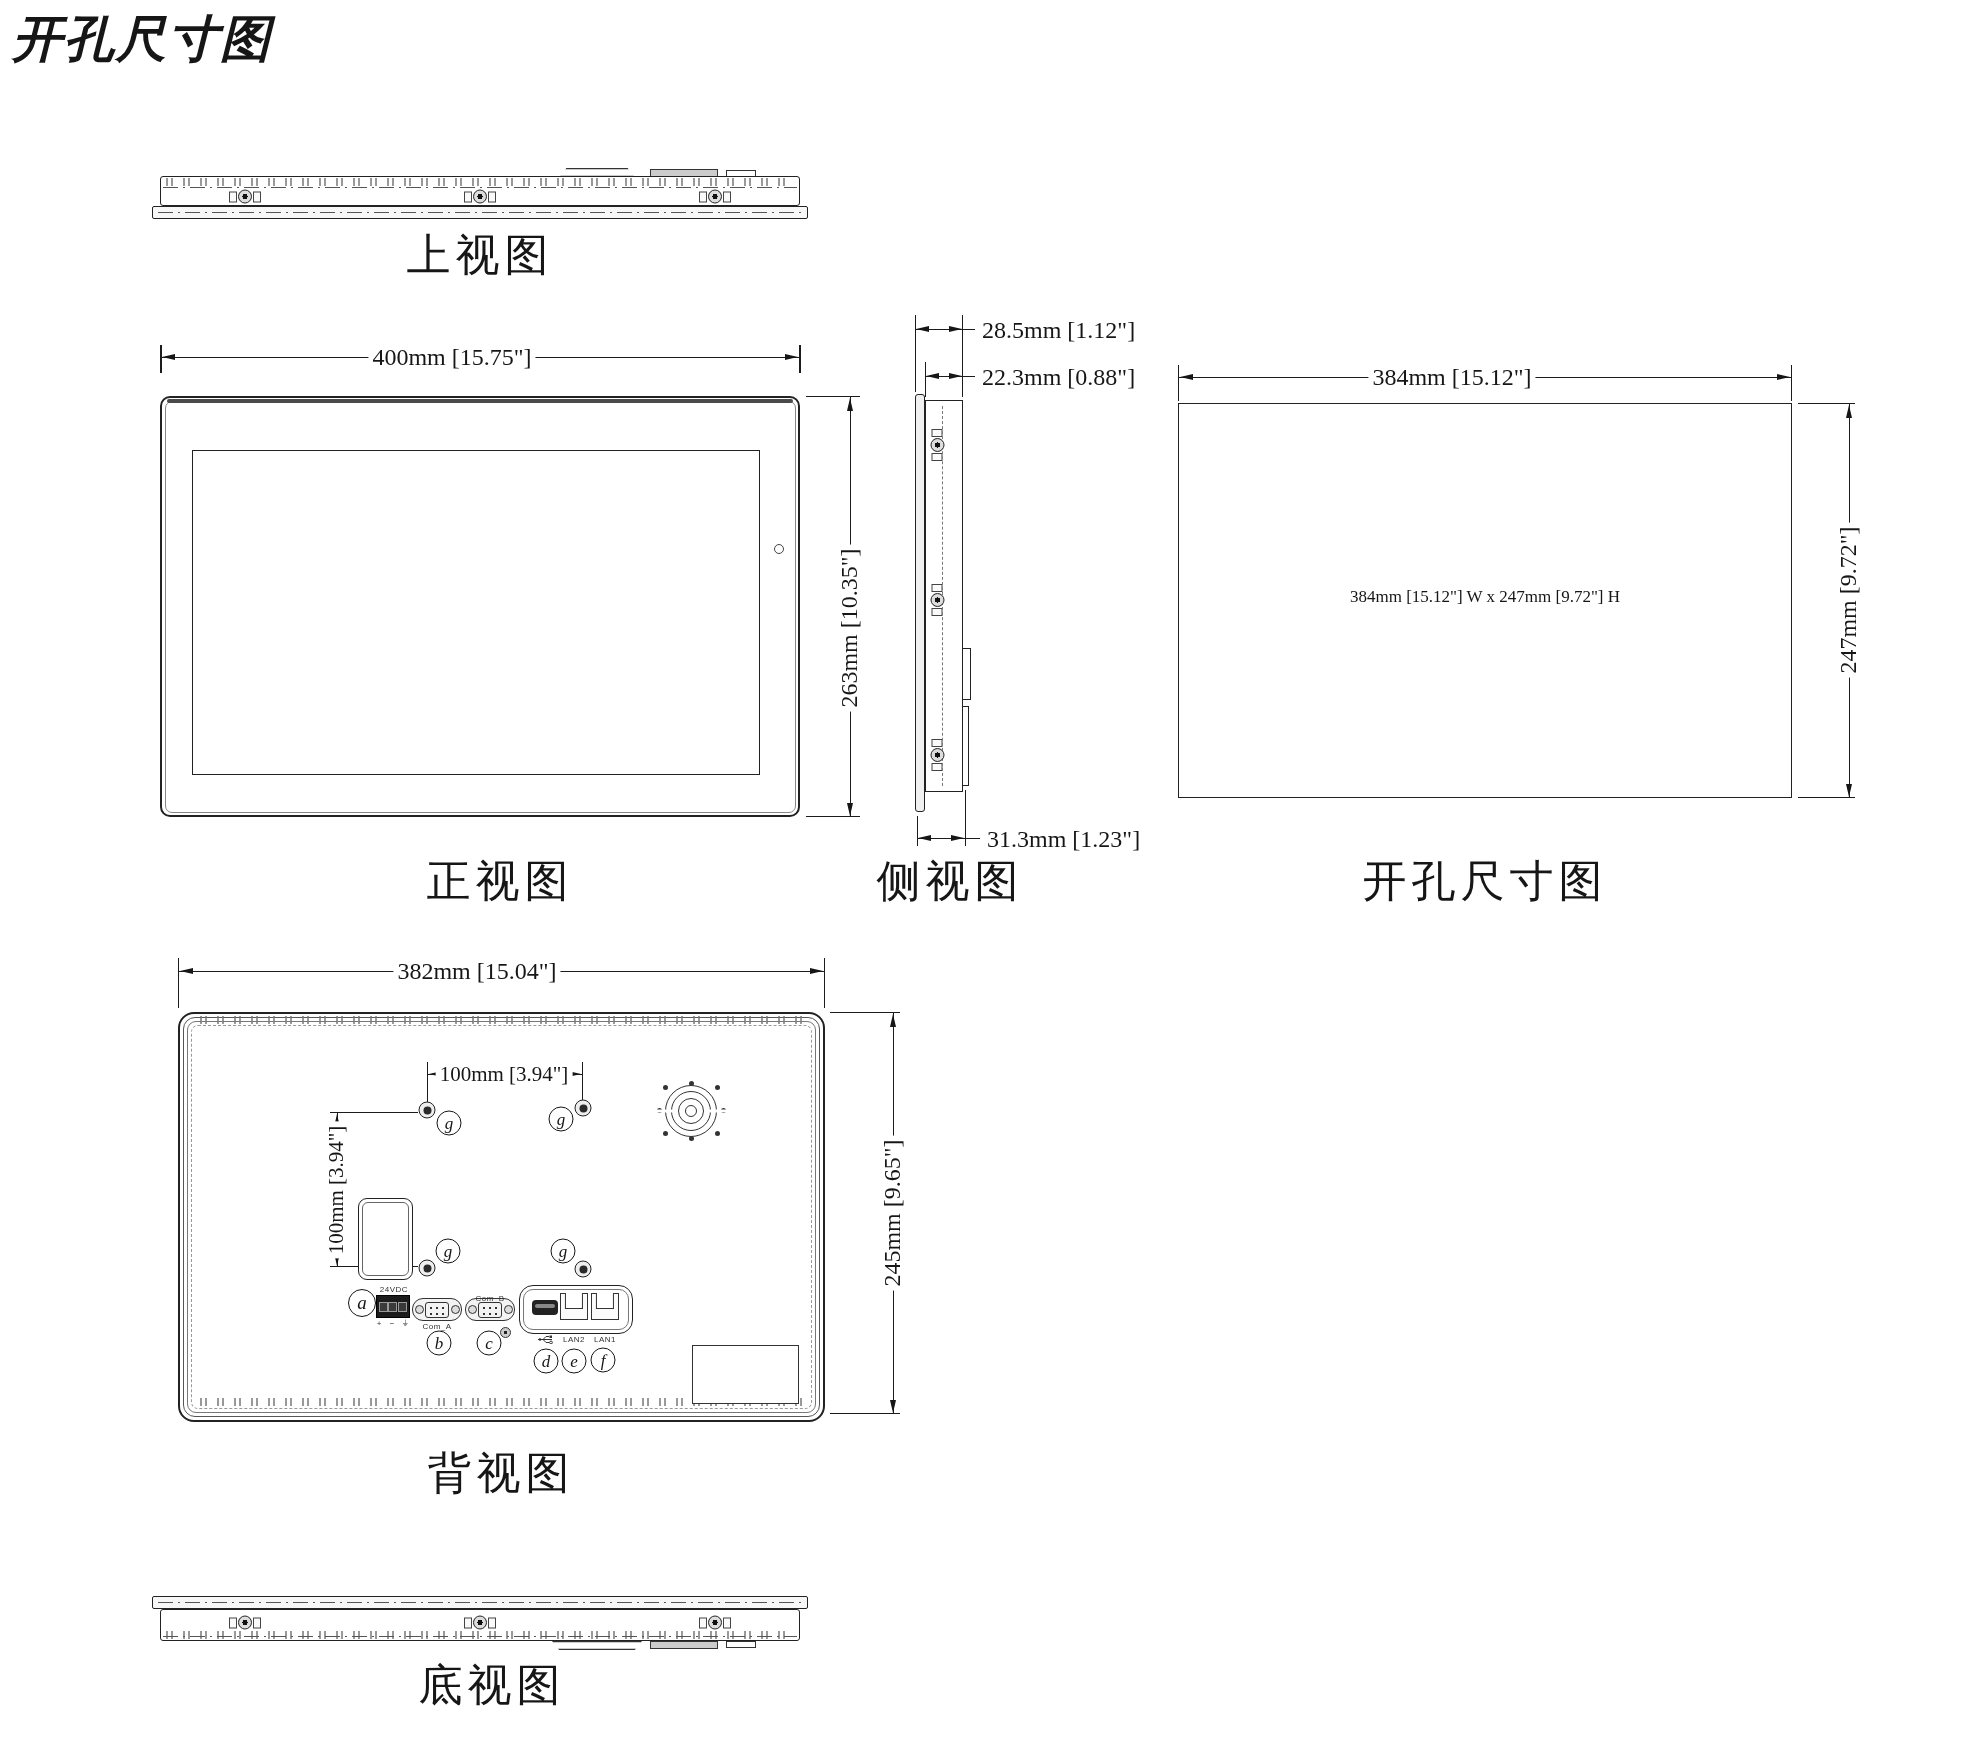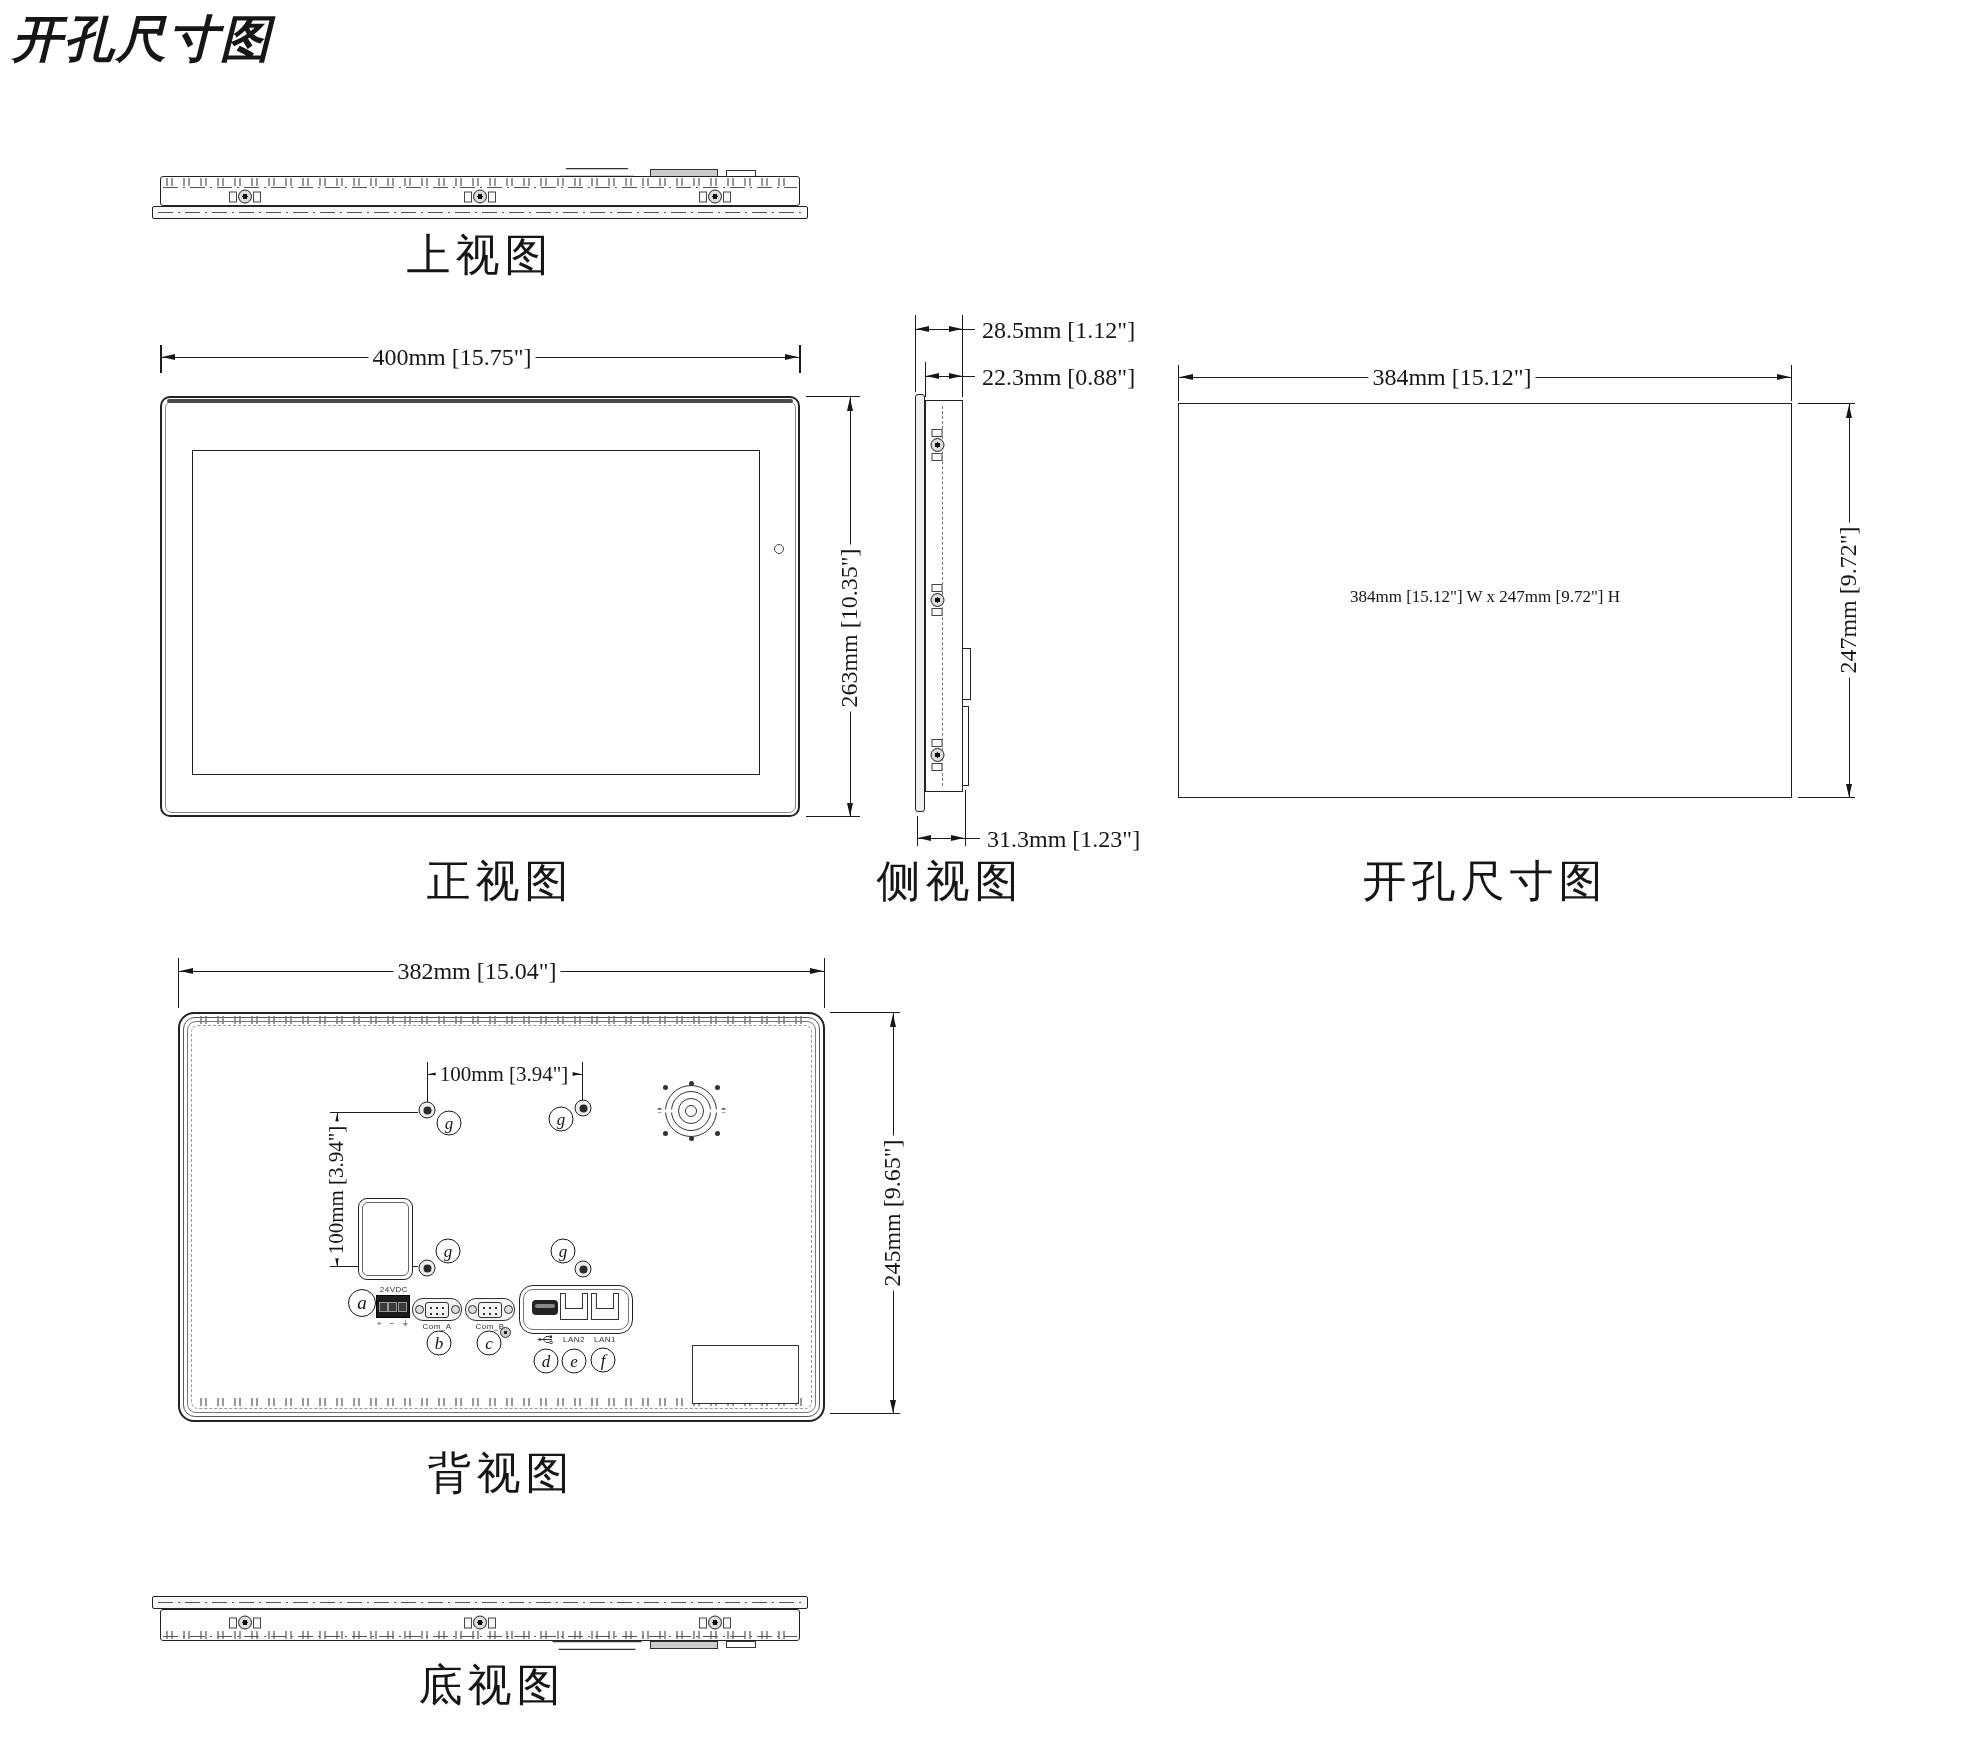--- a/index.html
+++ b/index.html
@@ -291,21 +291,21 @@
         <u></u>
       </div>
     <div class="tiny" style="left:437px;top:1326px;">Com_A</div>
     <div class="callout" style="left:439px;top:1343px;">b</div>
 
     <div class="db9" style="left:465px;top:1298px;width:50px;">
         <u></u>
         <s></s>
         <u></u>
       </div>
-    <div class="tiny" style="left:490px;top:1326px;">Com_B</div>
+    <div class="tiny" style="left:490px;top:1298px;">Com_B</div>
     <div class="abs" style="left:500px;top:1327px;width:9px;height:9px;border:1px solid #333;border-radius:50%;background:radial-gradient(circle,#222 0 1.5px,#ccc 1.6px);"></div>
     <div class="callout" style="left:489px;top:1343px;">c</div>
 
     <div class="rect" style="left:519px;top:1285px;width:114px;height:49px;border-radius:14px;">
       <div class="abs" style="position:absolute;inset:3px;border:1px solid #777;border-radius:10px;"></div>
     </div>
     <div class="usbport" style="left:532px;top:1300px;width:26px;height:15px;">
         <span></span>
       </div>
     <div class="rj45" style="left:560px;top:1293px;width:28px;height:27px;">

